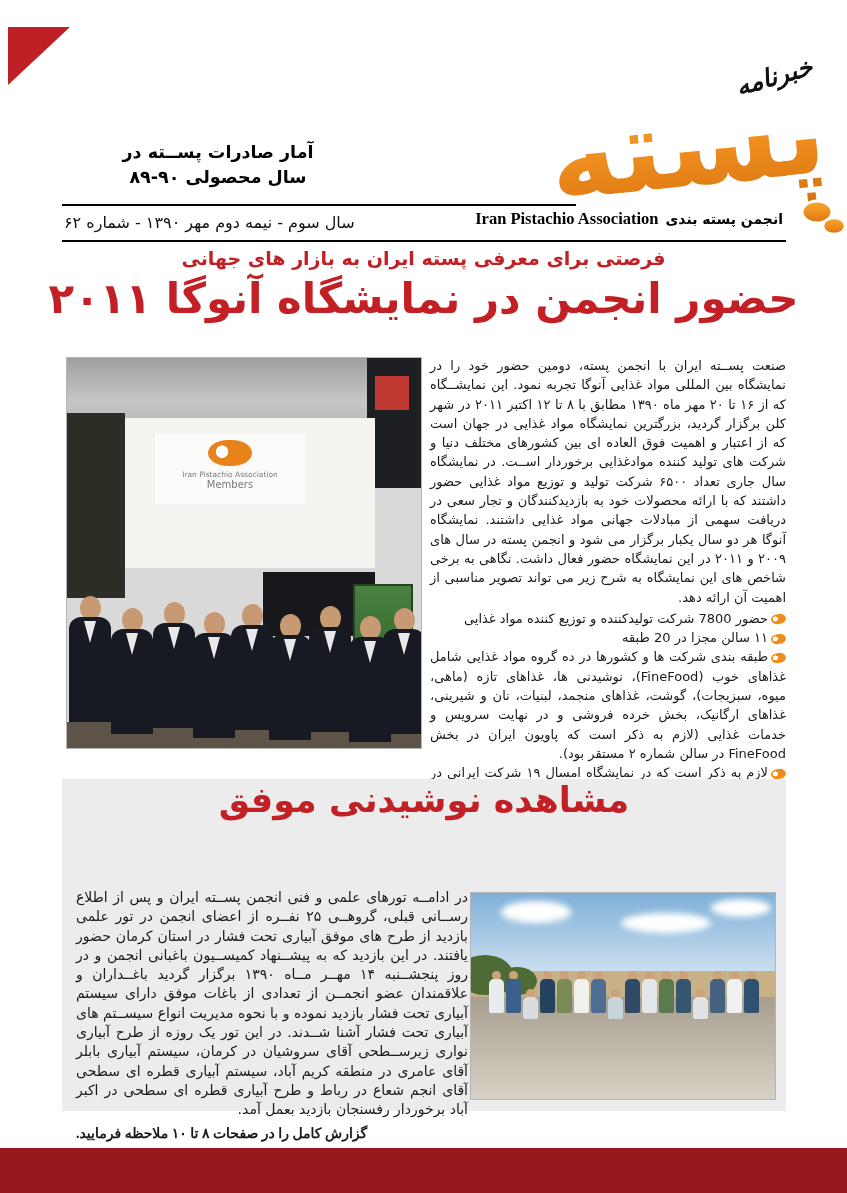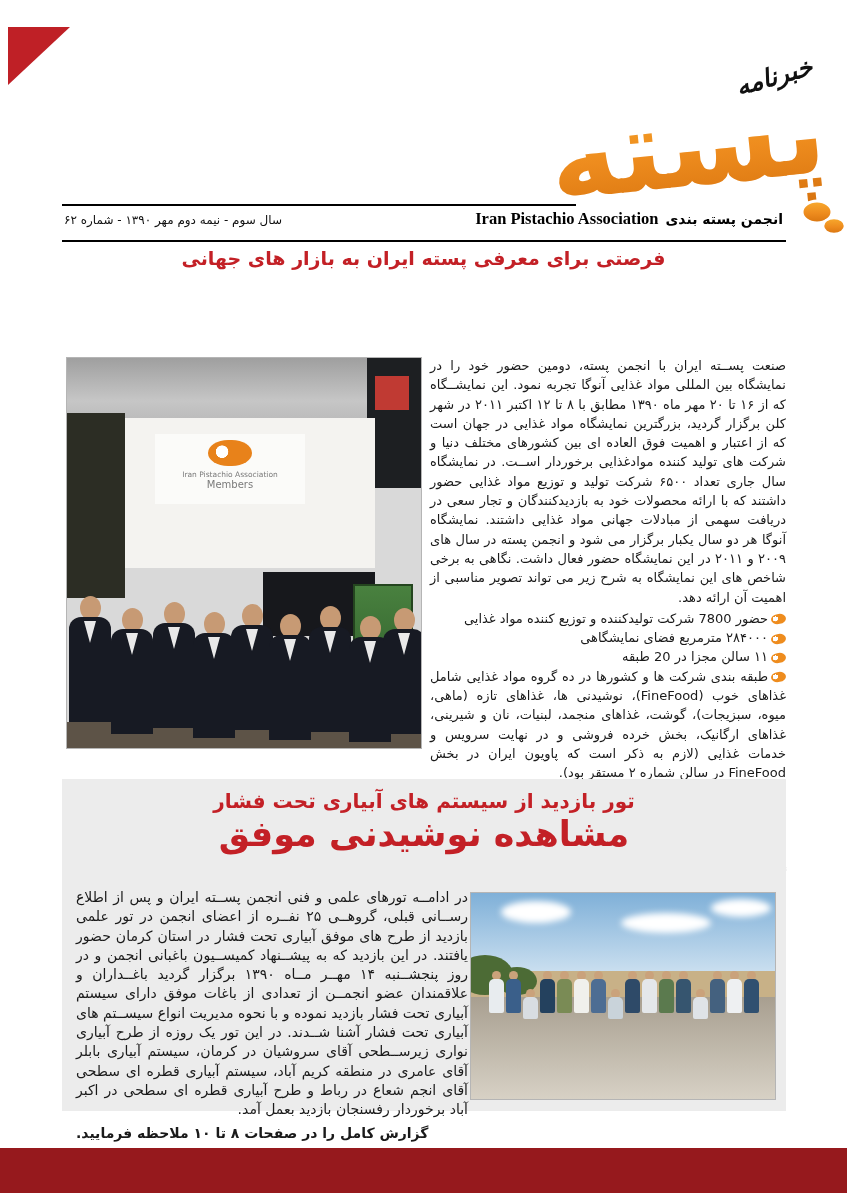--- a/index.html
+++ b/index.html
@@ -11,21 +11,21 @@
     border-top:58px solid #bf2026; border-right:62px solid transparent; }
 
   
   .masthead-script { position:absolute; right:34px; top:62px; font-size:25px; font-weight:bold;
     font-style:italic; color:#111; transform:rotate(-16deg); }
   .logo-wrap { position:absolute; right:-4px; top:64px; width:330px; height:175px; }
   .header-title { position:absolute; left:98px; top:140px; width:240px; text-align:center;
     font-weight:bold; font-size:17.5px; line-height:1.4; color:#000; direction:rtl; }
   .rule1 { position:absolute; left:62px; top:204px; width:514px; border-top:2px solid #000; }
   .rule2 { position:absolute; left:62px; top:240px; width:724px; border-top:2px solid #000; }
-  .issue-info { position:absolute; left:64px; top:213px; font-size:12px; color:#111; direction:rtl; }
+  .issue-info { position:absolute; left:64px; top:213px; font-size:16px; color:#111; direction:rtl; }
   .association { position:absolute; right:64px; top:209px; display:flex; align-items:baseline; gap:7px; }
   .association .en { font-family:"Liberation Serif", serif; font-weight:bold; font-size:16.5px; color:#000; }
   .association .fa { font-weight:bold; font-size:14px; color:#000; direction:rtl; }
 
   
   .kicker1 { position:absolute; left:0; top:247px; width:100%; text-align:center;
     color:#c32026; font-weight:bold; font-size:19px; direction:rtl; }
   .headline1 { position:absolute; left:0; top:274px; width:100%; text-align:center;
     color:#c32026; font-weight:bold; font-size:42px; direction:rtl; }
 
@@ -41,21 +41,21 @@
     background:radial-gradient(circle at 30% 45%, #ffffff 0 2.5px, #ee8c1e 2.6px 100%);
     border-radius:50% / 55%; transform:rotate(-8deg); vertical-align:middle; }
   .footer-note1 { margin-top:5px; font-weight:bold; text-align:right; }
 
   
   .article2-box { position:absolute; left:62px; top:779px; width:724px; height:332px; background:#ececec; }
   .kicker2 { padding-top:10px; text-align:center; color:#c32026; font-weight:bold; font-size:20px; direction:rtl; }
   .headline2 { text-align:center; color:#c32026; font-weight:bold; font-size:35px; direction:rtl; margin-top:1px; }
   .article2-text { position:absolute; left:14px; top:109px; width:392px; direction:rtl;
     font-size:14px; line-height:19.3px; text-align:justify; color:#1a1a1a; }
-  .footer-note2 { margin-top:4px; font-weight:bold; text-align:left; direction:rtl; }
+  .footer-note2 { margin-top:4px; font-weight:bold; text-align:left; direction:rtl;font-family:Liberation Serif, serif; }
   .article2-photo { position:absolute; right:10px; top:113px; width:306px; height:208px;
     background:#cfe0ee; border:1px solid #b5b5b5; overflow:hidden; }
 
   
   .bottom-bar { position:absolute; left:0; top:1148px; width:847px; height:45px; background:#96191d; }
 
   
   .p1-ceiling { position:absolute; left:0; top:0; width:100%; height:78px;
     background:linear-gradient(#9f9f9f, #c6c6c6 55%, #b2b2b2); }
   .p1-wall { position:absolute; left:58px; top:60px; width:250px; height:150px; background:#f4f3f0; }
@@ -107,30 +107,35 @@
           <stop offset="0.55" stop-color="#ee8c1e"></stop>
           <stop offset="1" stop-color="#d8740f"></stop>
         </linearGradient>
       </defs>
       <text x="168" y="122" text-anchor="middle" font-size="115" font-weight="bold" font-family="DejaVu Sans, sans-serif" transform="rotate(-6 165 100)" fill="url(#lg)" stroke="#ffffff" stroke-width="5" paint-order="stroke">پسته</text>
       <ellipse cx="296" cy="148" rx="15" ry="11" fill="url(#lg)" stroke="#fff" stroke-width="3"></ellipse>
       <ellipse cx="313" cy="162" rx="11" ry="8" fill="url(#lg)" stroke="#fff" stroke-width="2.5"></ellipse>
     </svg>
   </div>
 
+  <div class="header-title">
+    <div>آمار صادرات پســته در</div>
+    <div>سال محصولی ۹۰-۸۹</div>
+  </div>
 
   <div class="rule1"></div>
   <div class="issue-info">سال سوم - نیمه دوم مهر ۱۳۹۰ - شماره ۶۲</div>
   <div class="association">
     <span class="en">Iran Pistachio Association</span>
     <span class="fa">انجمن پسته بندی</span>
   </div>
   <div class="rule2"></div>
 
   <div class="kicker1">فرصتی برای معرفی پسته ایران به بازار های جهانی</div>
+  <div class="headline1">حضور انجمن در نمایشگاه آنوگا ۲۰۱۱</div>
 
   <div class="article1-photo">
     <div class="p1-ceiling"></div>
     <div class="p1-dark-right"></div>
     <div class="p1-red-box"></div>
     <div class="p1-wall"></div>
     <div class="p1-sign">
       <span class="swoosh"></span>
       <div class="l1">Iran Pistachio Association</div>
       <div class="l2">Members</div>
@@ -194,30 +199,28 @@
             <div class="shirt"></div>
           </div>
         </div>
       </div>
   </div>
 
   <div class="article1-text">
     <p>صنعت پســته ایران با انجمن پسته، دومین حضور خود را در نمایشگاه بین المللی مواد غذایی آنوگا تجربه نمود. این نمایشــگاه که از ۱۶ تا ۲۰ مهر ماه ۱۳۹۰ مطابق با ۸ تا ۱۲ اکتبر ۲۰۱۱ در شهر کلن برگزار گردید، بزرگترین نمایشگاه مواد غذایی در جهان است که از اعتبار و اهمیت فوق العاده ای بین کشورهای مختلف دنیا و شرکت های تولید کننده موادغذایی برخوردار اســت. در نمایشگاه سال جاری تعداد ۶۵۰۰ شرکت تولید و توزیع مواد غذایی حضور داشتند که با ارائه محصولات خود به بازدیدکنندگان و تجار سعی در دریافت سهمی از مبادلات جهانی مواد غذایی داشتند. نمایشگاه آنوگا هر دو سال یکبار برگزار می شود و انجمن پسته در سال های ۲۰۰۹ و ۲۰۱۱ در این نمایشگاه حضور فعال داشت. نگاهی به برخی شاخص های این نمایشگاه به شرح زیر می تواند تصویر مناسبی از اهمیت آن ارائه دهد.</p>
     <ul class="bullet-list">
       <li><span class="bullet-icon"></span><span>حضور 7800 شرکت تولیدکننده و توزیع کننده مواد غذایی</span></li>
-      <li><span class="bullet-icon"></span><span>۲۸۴۰۰۰ مترمربع فضای نمایشگاهی</span></li>
       <li><span class="bullet-icon"></span><span>۱۱ سالن مجزا در 20 طبقه</span></li>
       <li><span class="bullet-icon"></span><span>طبقه بندی شرکت ها و کشورها در ده گروه مواد غذایی شامل غذاهای خوب (FineFood)، نوشیدنی ها، غذاهای تازه (ماهی، میوه، سبزیجات)، گوشت، غذاهای منجمد، لبنیات، نان و شیرینی، غذاهای ارگانیک، بخش خرده فروشی و در نهایت سرویس و خدمات غذایی (لازم به ذکر است که پاویون ایران در بخش FineFood در سالن شماره ۲ مستقر بود).</span></li>
       <li><span class="bullet-icon"></span><span>لازم به ذکر است که در نمایشگاه امسال ۱۹ شرکت ایرانی در پاویون ایران اقدام به برپایی غرفه نموده بودند که ۴ شرکت کلشفان کویر، خشکبار الماس بار، درخت اطلس سبز و حسان از اعضای انجمن پسته با برپایی غرفه حضور فعالی داشتند.</span></li>
     </ul>
     <div class="footer-note1">گزارش کامل را در صفحات ۴ تا ۷ ملاحظه فرمایید.</div>
   </div>
 
   <div class="article2-box">
-    <div class="kicker2">تور بازدید از سیستم های آبیاری تحت فشار</div>
     <div class="headline2">مشاهده نوشیدنی موفق</div>
 
     <div class="article2-text">
       <p>در ادامــه تورهای علمی و فنی انجمن پســته ایران و پس از اطلاع رســانی قبلی، گروهــی ۲۵ نفــره از اعضای انجمن در تور علمی بازدید از طرح های موفق آبیاری تحت فشار در استان کرمان حضور یافتند. در این بازدید که به پیشــنهاد کمیســیون باغبانی انجمن و در روز پنجشــنبه ۱۴ مهــر مــاه ۱۳۹۰ برگزار گردید باغــداران و علاقمندان عضو انجمــن از تعدادی از باغات موفق دارای سیستم آبیاری تحت فشار بازدید نموده و با نحوه مدیریت انواع سیســتم های آبیاری تحت فشار آشنا شــدند. در این تور یک روزه از طرح آبیاری نواری زیرســطحی آقای سروشیان در کرمان، سیستم آبیاری بابلر آقای عامری در منطقه کریم آباد، سیستم آبیاری قطره ای سطحی آقای انجم شعاع در رباط و طرح آبیاری قطره ای سطحی در اکبر آباد برخوردار رفسنجان بازدید بعمل آمد.</p>
       <div class="footer-note2">گزارش کامل را در صفحات ۸ تا ۱۰ ملاحظه فرمایید.</div>
     </div>
 
     <div class="article2-photo">
       <div class="p2-sky"></div>
       <div class="p2-cloud" style="left:30px; top:8px; width:70px; height:22px;"></div>

